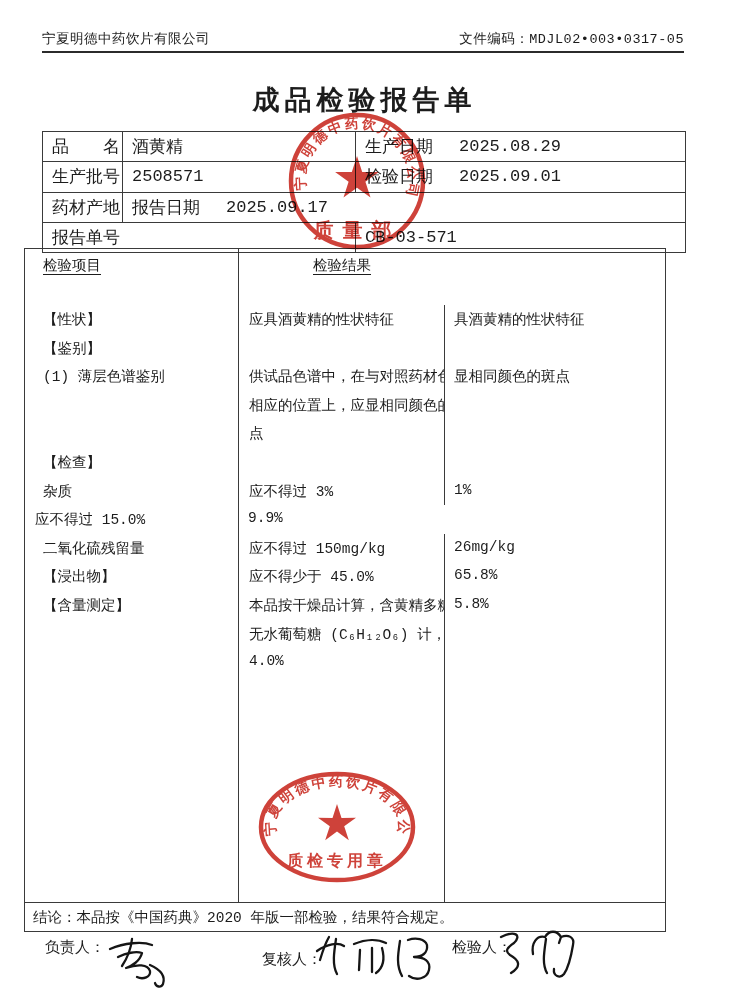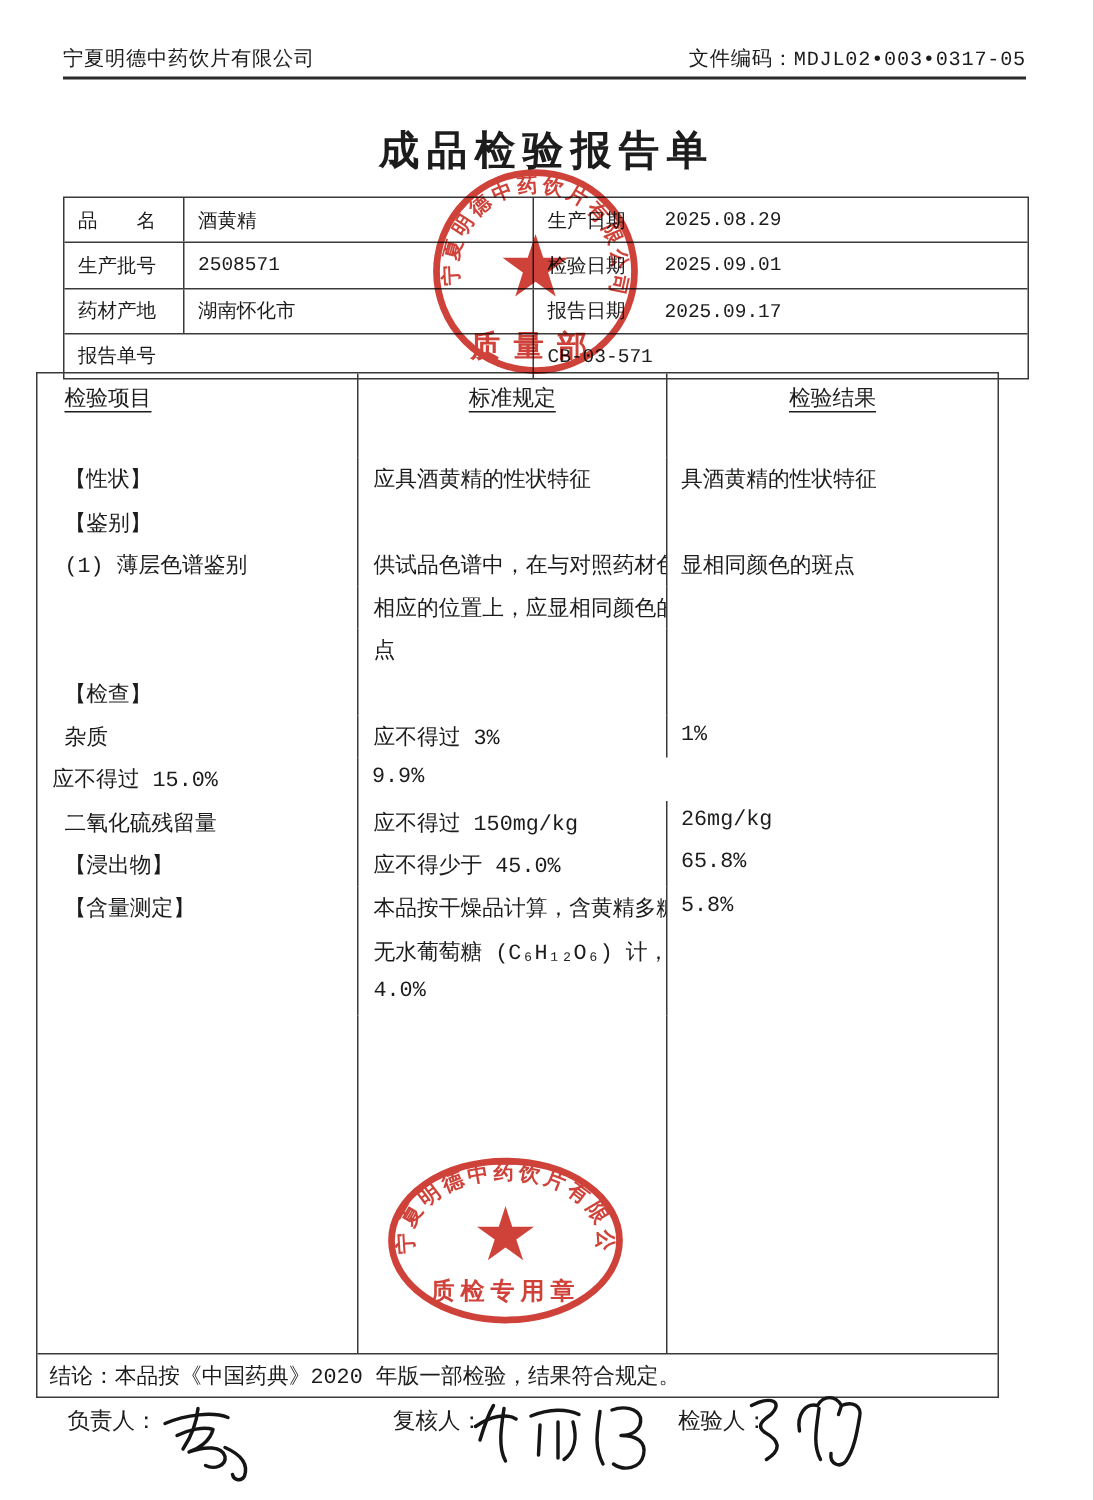--- a/index.html
+++ b/index.html
@@ -24,21 +24,21 @@
     border-top:2px solid #2b2b2b;
   }
   .doc-title{
     position:absolute;top:82px;left:0;width:729px;
     text-align:center;font-size:27px;font-weight:bold;letter-spacing:5px;
   }
   
   .info-table{
     position:absolute;top:131px;left:42px;width:642px;
     border:1px solid #3a3a3a;
-    font-size:13px;
+    font-size:17px;
   }
   .info-row{
     display:grid;grid-template-columns:80px 233px 1fr;
     height:29.25px;align-items:center;
     border-bottom:1px solid #3a3a3a;
   }
   .info-row:last-child{border-bottom:none;grid-template-columns:313px 1fr;}
   .info-row > div{height:100%;display:flex;align-items:center;box-sizing:border-box;padding-left:9px;}
   .info-row > div.bordered{border-right:1px solid #3a3a3a;}
   .pair-label{margin-right:26px;white-space:nowrap;}
@@ -96,36 +96,34 @@
     <div class="info-row">
       <div class="bordered">生产批号</div>
       <div class="bordered">2508571</div>
       <div>
         <span class="pair-label">检验日期</span>
         <span>2025.09.01</span>
       </div>
     </div>
     <div class="info-row">
       <div class="bordered">药材产地</div>
-      <div class="bordered">湖南怀化市</div>
       <div>
         <span class="pair-label">报告日期</span>
         <span>2025.09.17</span>
       </div>
     </div>
     <div class="info-row">
       <div class="bordered">报告单号</div>
       <div>CB-03-571</div>
     </div>
   </div>
 
   <div class="spec-table">
     <div class="spec-grid spec-head">
       <div class="c1"><span>检验项目</span></div>
-      <div class="c2"><span>标准规定</span></div>
       <div class="c3"><span>检验结果</span></div>
     </div>
 
     <div class="spec-grid spec-row">
       <div class="c1">【性状】</div>
       <div class="c2">应具酒黄精的性状特征</div>
       <div class="c3">具酒黄精的性状特征</div>
     </div>
     <div class="spec-grid spec-row">
       <div class="c1">【鉴别】</div>
@@ -190,21 +188,21 @@
     <div class="spec-grid spec-filler">
       <div class="c1"></div>
         <div class="c2"></div>
         <div class="c3"></div>
     </div>
 
     <div class="conclusion-row">结论：本品按《中国药典》2020 年版一部检验，结果符合规定。</div>
   </div>
 
   <span class="sig-label" style="left:45px;">负责人：</span>
-  <span class="sig-label" style="left:262px;">复核人：</span>
+  <span class="sig-label" style="left:262px;margin-top:12px;">复核人：</span>
   <span class="sig-label" style="left:452px;">检验人：</span>
 
   <svg class="sig-svg" style="left:102px;top:933px;" width="90" height="58" viewBox="0 0 90 58">
     <path d="M30,6 C29,16 26,24 20,33"></path>
     <path d="M8,16 C22,10 40,8 50,12"></path>
     <path d="M16,24 C24,20 34,18 40,20 C38,28 30,33 24,35 C35,31 46,31 48,38 C49,44 41,47 35,44"></path>
     <path d="M48,32 C57,36 64,42 61,51 C59,55 54,54 53,50"></path>
   </svg>
   <svg class="sig-svg" style="left:312px;top:928px;" width="135" height="64" viewBox="0 0 135 64">
     <path d="M8,32 C11,22 14,14 17,9"></path>

